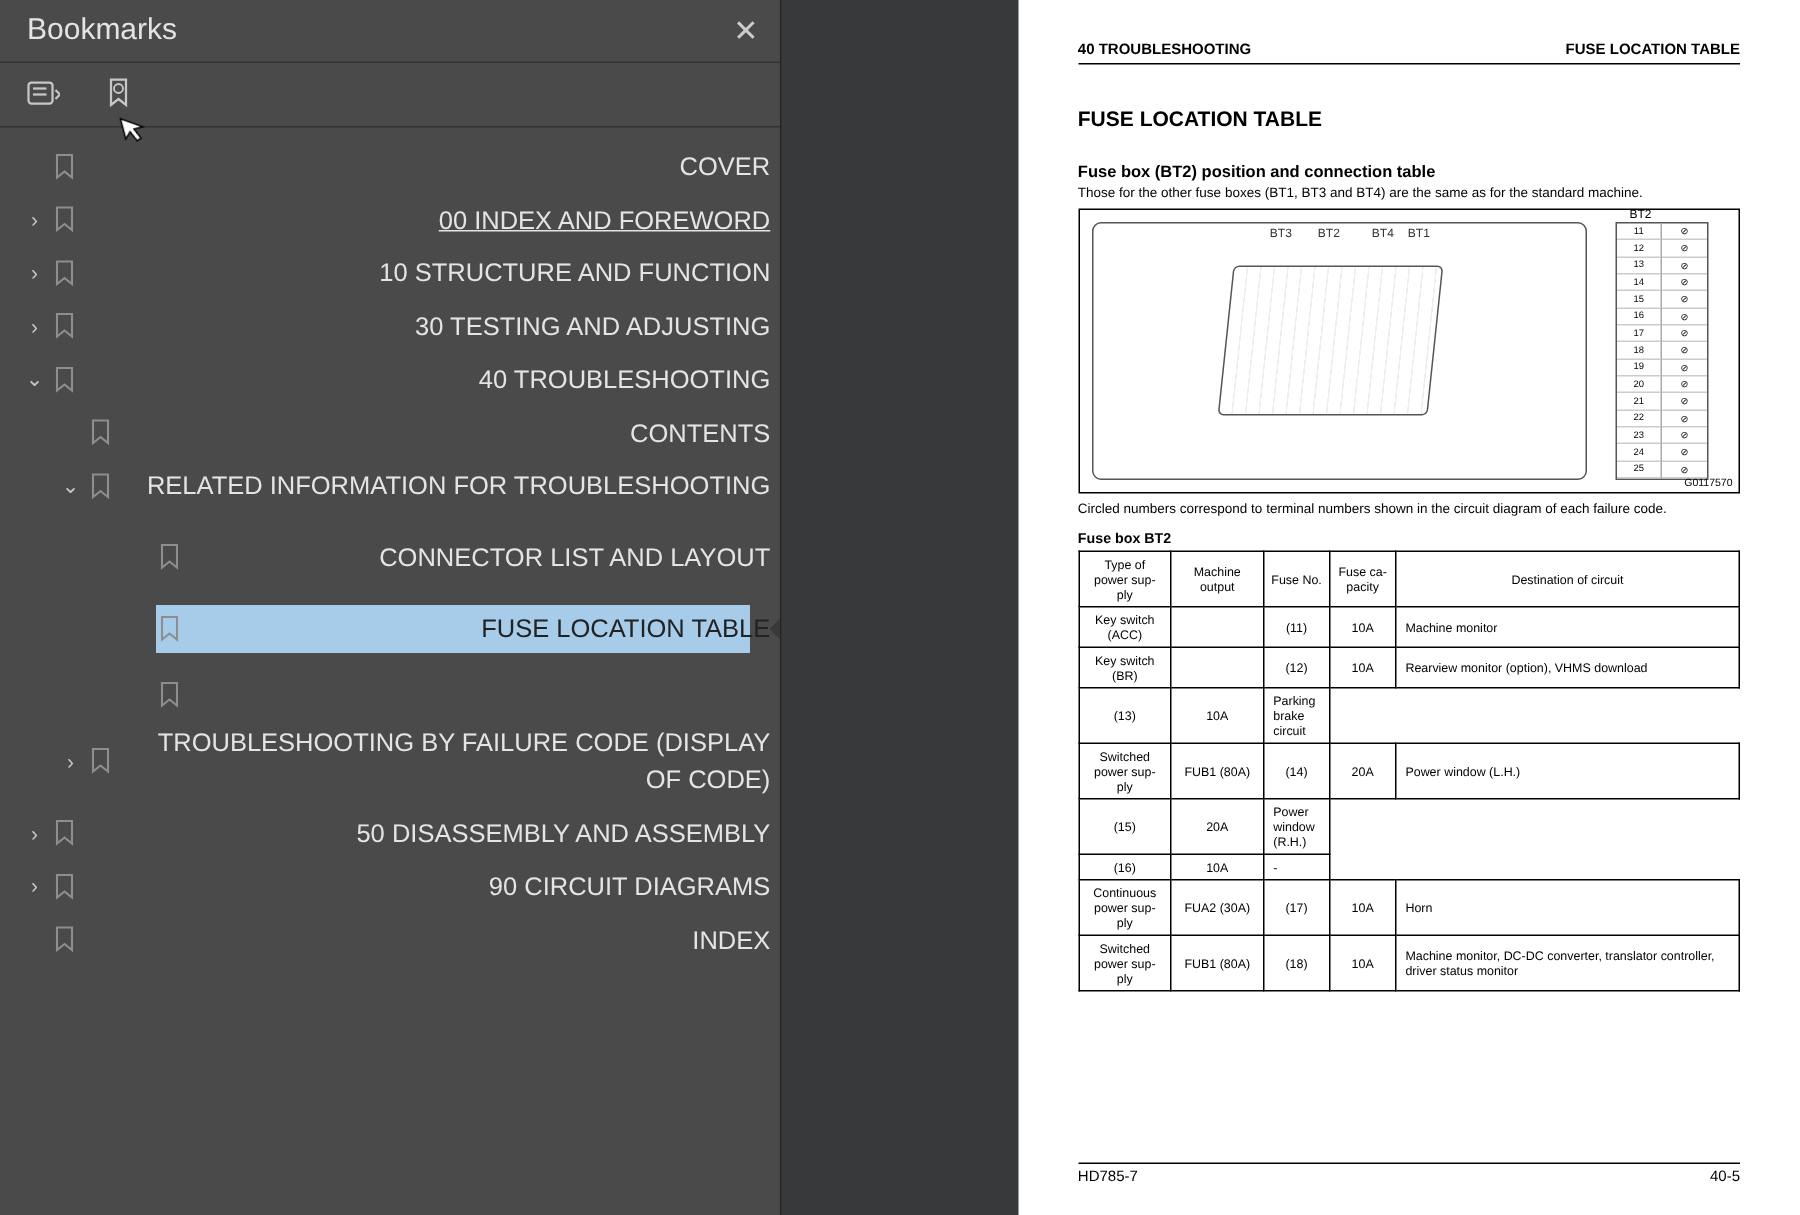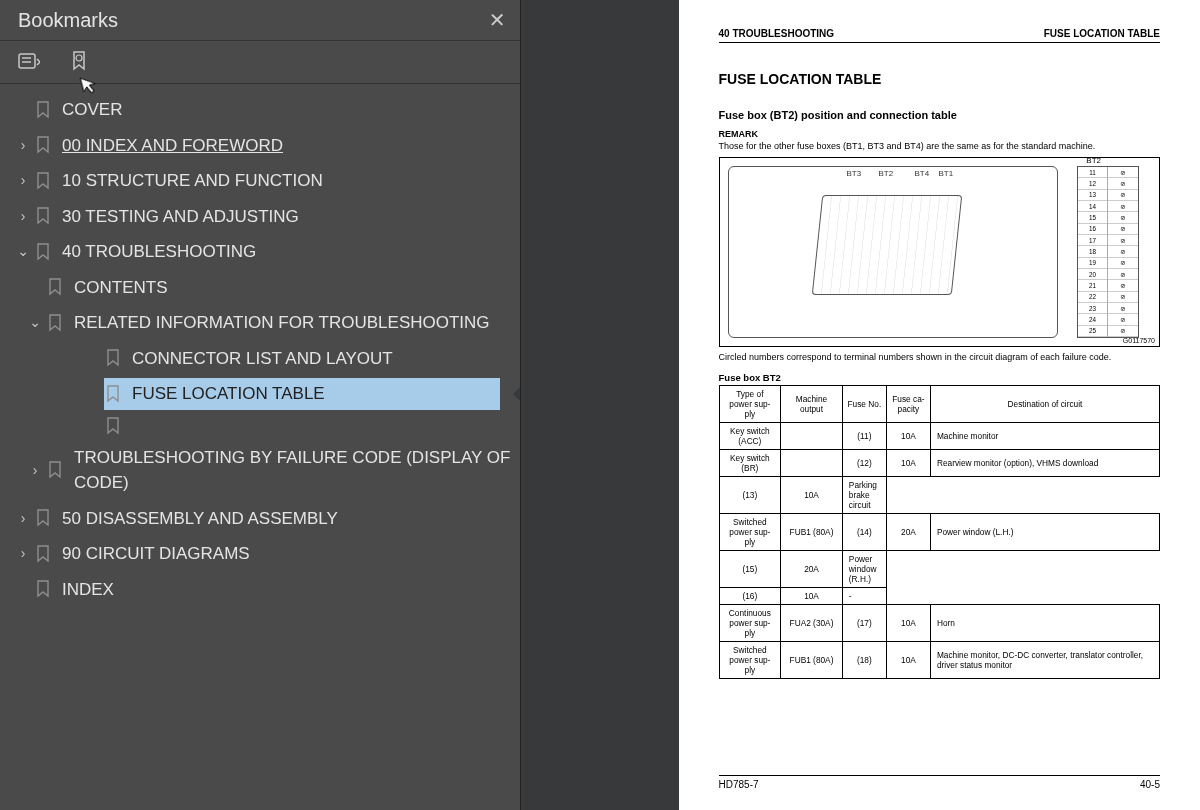--- a/index.html
+++ b/index.html
@@ -15,20 +15,21 @@
   .sidebar {
     width: 560px;
     height: 810px;
     background: #4a4a4a;
     color: #e4e4e4;
     display: flex;
     flex-direction: column;
     font-size: 17px;
     font-weight: 300;
     border-right: 1px solid #222;
+    text-align: right;
   }
   .sidebar-header {
     display: flex;
     align-items: center;
     justify-content: space-between;
     padding: 8px 14px 8px 18px;
     font-size: 20px;
     font-weight: 400;
     border-bottom: 1px solid #333;
   }
@@ -58,22 +59,22 @@
     line-height: 1.5;
     white-space: nowrap;
     cursor: pointer;
   }
   .tree-row.wrap { white-space: normal; }
   .tw { width: 18px; display:inline-flex; justify-content:center; color:#c7c7c7; font-size:14px;}
   .bm-icon { width: 18px; margin: 0 8px 0 4px; display:inline-flex; }
   .bm-icon svg { stroke:#8e8e8e; fill:none; }
   .lbl { flex:1; }
   .underline { text-decoration: underline; }
-  .indent-1 { padding-left: 26px; }
-  .indent-2 { padding-left: 84px; }
+  .indent-1 { padding-left: 38px; }
+  .indent-2 { padding-left: 84px; margin-top: 12px; }
   .selected-row { position:relative; }
   .selected-row .sel-hl {
     position:absolute;
     left: 104px; top:2px; right:20px; bottom:2px;
     background:#a7ccea;
     z-index:0;
   }
   .selected-row .lbl { position:relative; z-index:1; color:#222; }
   .selected-row .bm-icon, .selected-row .tw { position:relative; z-index:1; }
   .tri-marker {
@@ -324,21 +325,20 @@
 
 <div class="gap"></div>
 
 <div class="page">
   <div class="page-hdr">
     <span>40 TROUBLESHOOTING</span>
     <span>FUSE LOCATION TABLE</span>
   </div>
   <div class="doc-title">FUSE LOCATION TABLE</div>
   <div class="doc-sub">Fuse box (BT2) position and connection table</div>
-  <div class="remark-lbl">REMARK</div>
   <div class="remark-txt">Those for the other fuse boxes (BT1, BT3 and BT4) are the same as for the standard machine.</div>
 
   <div class="diagram-box">
     <div class="dg-main">
       <span class="dg-lbl bt3">BT3</span>
       <span class="dg-lbl bt2l">BT2</span>
       <span class="dg-lbl bt4">BT4</span>
       <span class="dg-lbl bt1">BT1</span>
       <div class="dg-inner"></div>
     </div>

